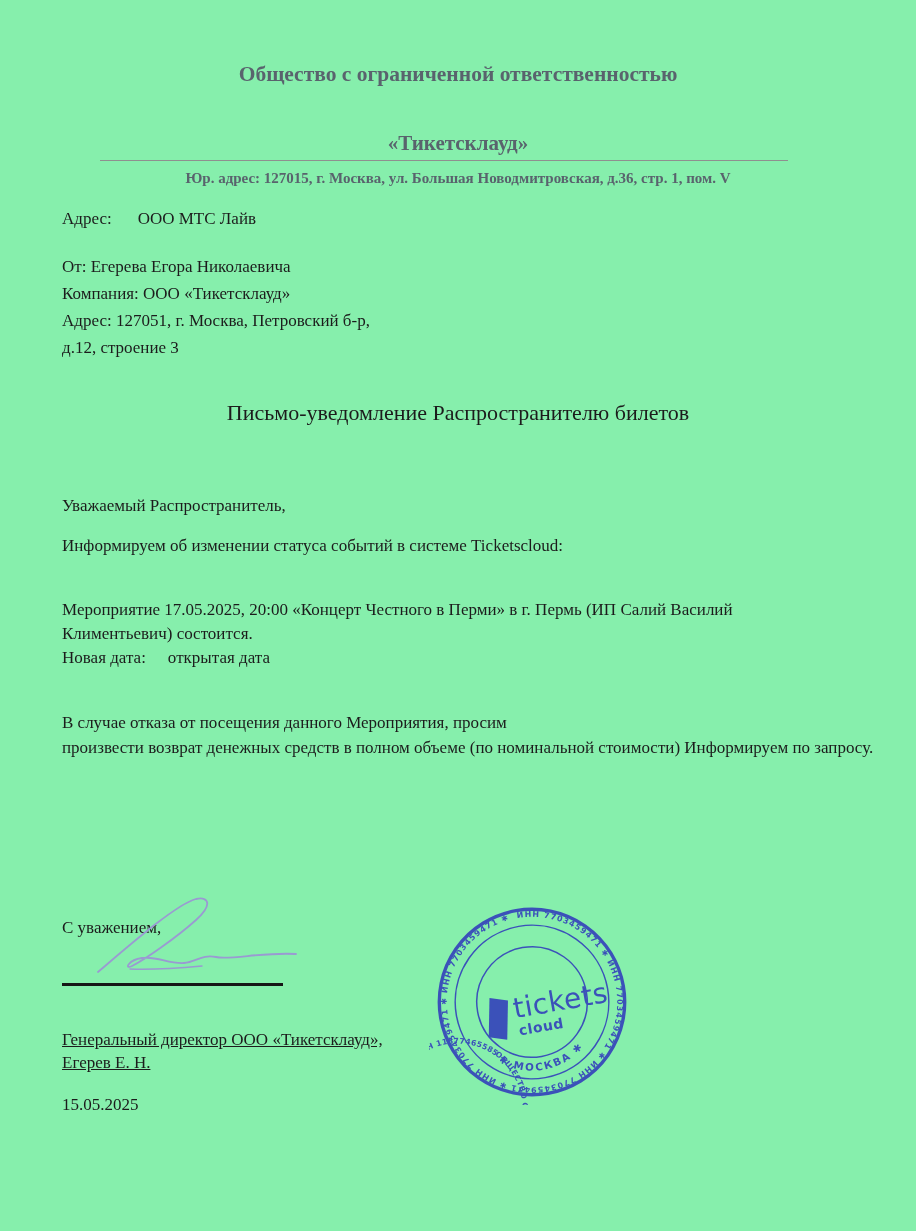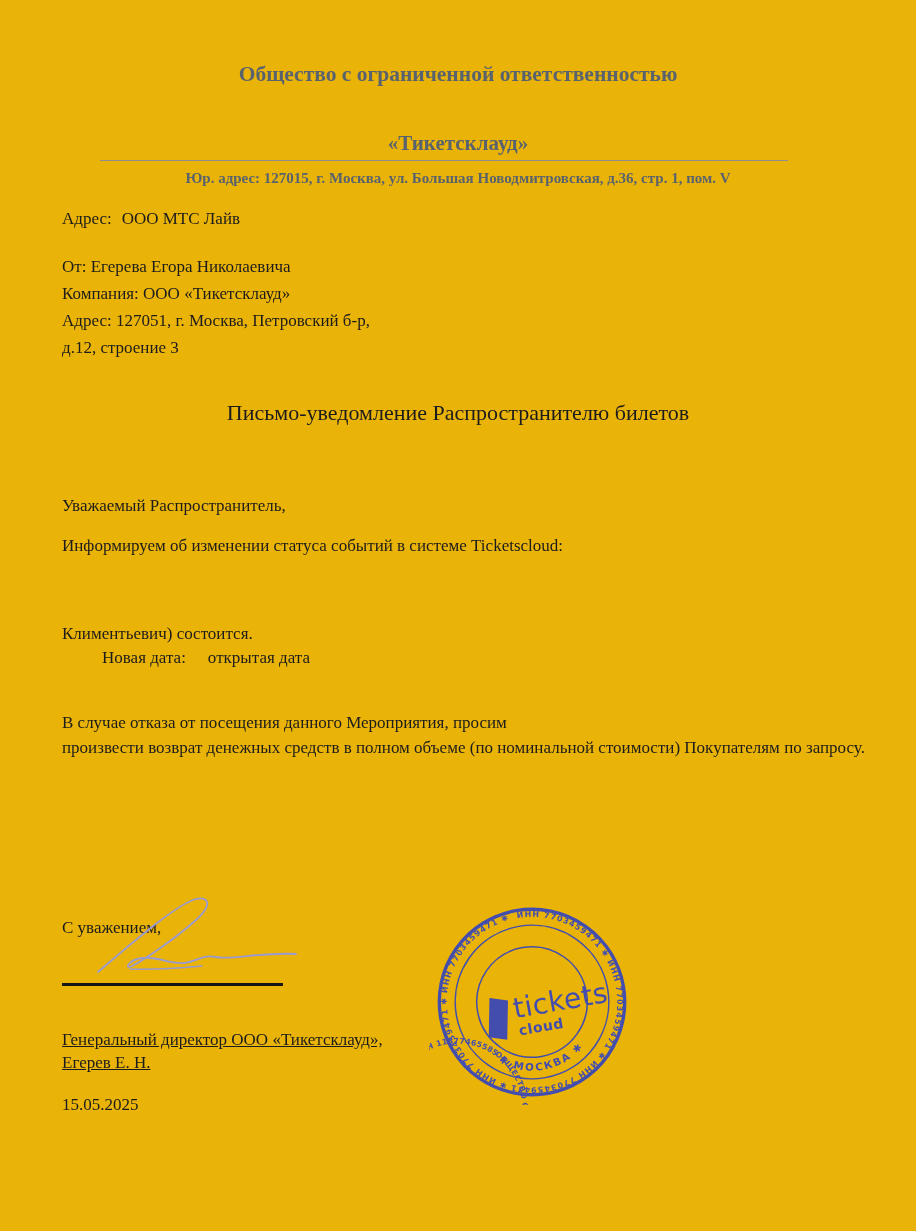--- a/index.html
+++ b/index.html
@@ -1,20 +1,20 @@
 <!DOCTYPE html>
 <html><head>
 <meta charset="utf-8">
 <style>
   html, body { margin: 0; padding: 0; background: #ffffff; }
   .page {
     position: relative;
     width: 916px;
     height: 1231px;
-    background: #eab308;
+    background: #86efac;
     font-family: "Liberation Serif", serif;
     color: #1c1c1c;
     overflow: hidden;
   }
   .abs { position: absolute; }
   .centered { left: 0; width: 916px; text-align: center; }
   .head-text { color: #59636d; font-weight: bold; }
   .org-line1 { top: 62px; font-size: 21.5px; }
   .org-line2 { top: 115px; font-size: 21px; margin-top: 16px; }
   .divider { top: 160px; left: 100px; width: 688px; height: 1px; background: #8f8f8f; }
@@ -23,23 +23,23 @@
   .to-line   { top: 209px; }
   .from-line { top: 257px; }
   .company-line { top: 284px; }
   .addr1 { top: 311px; }
   .addr2 { top: 338px; }
   .title { top: 400px; font-size: 22px; font-weight: normal; }
   .greeting { top: 496px; }
   .intro { top: 536px; }
   .event1 { top: 600px; }
   .event2 { top: 624px; text-align: right; }
-  .newdate { top: 648px; margin-left: 40px; }
+  .newdate { top: 648px; }
   .newdate .val { margin-left: 22px; }
-  .to-line .val { margin-left: 10px; }
+  .to-line .val { margin-left: 26px; }
   .refund1 { top: 713px; }
   .refund2 { top: 738px; }
   .closing { top: 918px; }
   .sig-svg { left: 84px; top: 890px; }
   .sig-line { top: 983px; left: 62px; width: 221px; height: 3px; background: #161616; }
   .signer-title { top: 1010px; text-decoration: underline; margin-top: 20px; }
   .signer-name { top: 1053px; text-decoration: underline; }
   .sig-date { top: 1095px; }
   .stamp-svg { left: 429px; top: 899px; opacity: 0.93; }
   .stamp-ring-text { font-family: "DejaVu Sans", sans-serif; font-weight: bold; }
@@ -60,26 +60,27 @@
   </div>
   <div class="abs body-line from-line">От: Егерева Егора Николаевича</div>
   <div class="abs body-line company-line">Компания: ООО «Тикетсклауд»</div>
   <div class="abs body-line addr1">Адрес: 127051, г. Москва, Петровский б-р,</div>
   <div class="abs body-line addr2">д.12, строение 3</div>
 
   <div class="abs centered title">Письмо-уведомление Распространителю билетов</div>
 
   <div class="abs body-line greeting">Уважаемый Распространитель,</div>
   <div class="abs body-line intro">Информируем об изменении статуса событий в системе Ticketscloud:</div>
+  <div class="abs body-line event1">Мероприятие 17.05.2025, 20:00 «Концерт Честного в Перми» в г. Пермь (ИП Салий Василий</div>
   <div class="abs body-line event2">Климентьевич) состоится.</div>
   <div class="abs body-line newdate">
     <span>Новая дата:</span><span class="val">открытая дата</span>
   </div>
   <div class="abs body-line refund1">В случае отказа от посещения данного Мероприятия, просим</div>
-  <div class="abs body-line refund2">произвести возврат денежных средств в полном объеме (по номинальной стоимости) Покупателям по запросу.</div>
+  <div class="abs body-line refund2">произвести возврат денежных средств в полном объеме (по номинальной стоимости) Информируем по запросу.</div>
 
   <div class="abs body-line closing">С уважением,</div>
 
   <svg class="abs sig-svg" width="240" height="100" viewBox="0 0 240 100">
     <path d="M 14 82 C 40 60, 92 14, 112 9 C 126 6, 128 16, 112 30 C 92 48, 60 70, 48 76 C 40 80, 44 70, 58 68 C 74 66, 84 74, 100 73 C 112 72, 118 64, 132 67 C 146 70, 180 62, 212 64" fill="none" stroke="#9a9ad2" stroke-width="1.8" stroke-linecap="round"></path>
     <path d="M 46 79 C 70 80, 96 78, 118 76" fill="none" stroke="#9a9ad2" stroke-width="1.4" stroke-linecap="round"></path>
   </svg>
 
   <div class="abs sig-line"></div>
   <div class="abs body-line signer-title">Генеральный директор ООО «Тикетсклауд»,</div>

